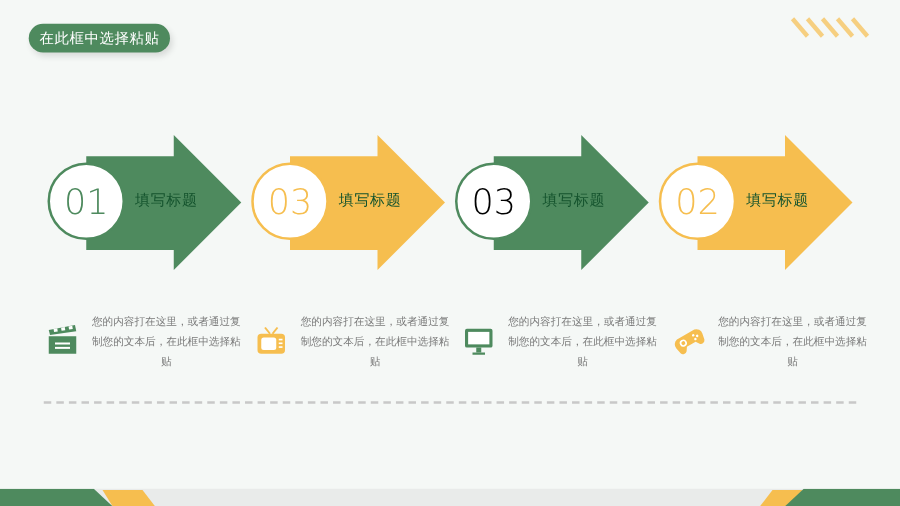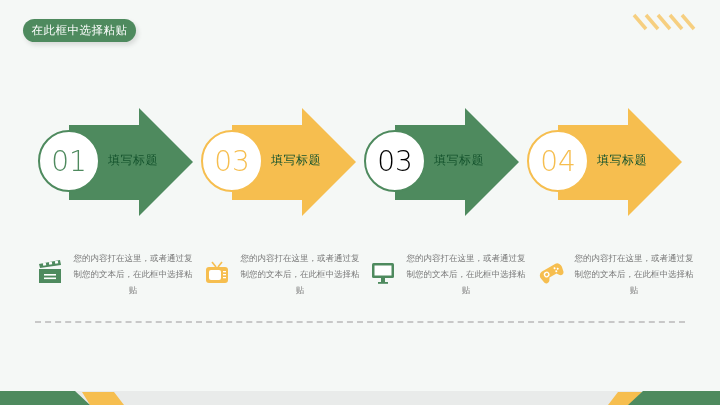--- a/index.html
+++ b/index.html
@@ -76,21 +76,21 @@
     <polygon points="38,20 108,20 108,3 162,57 108,111 108,95 38,95" fill="#4e8a5e"></polygon>
   </svg>
   <div class="circle" style="border-color:#4e8a5e;color:#000000;">03</div>
   <div class="label">填写标题</div>
 </div>
 
 <div class="step" style="left:520px;">
   <svg class="arrow" width="175" height="115">
     <polygon points="38,20 108,20 108,3 162,57 108,111 108,95 38,95" fill="#f6be4f"></polygon>
   </svg>
-  <div class="circle" style="border-color:#f6be4f;color:#f6be4f;">04</div>
+  <div class="circle" style="border-color:#f6be4f;color:#f6be4f;">02</div>
   <div class="label">填写标题</div>
 </div>
 
 <div class="desc" style="left:32px;">
   <svg class="icon" viewBox="0 0 28 28">
     <rect x="3" y="11" width="22" height="14" fill="#4e8a5e"></rect>
     <polygon points="3,6 24,2 25,7 4,10" fill="#4e8a5e"></polygon>
     <g fill="#fff">
         <rect x="7" y="5" width="3" height="2.5" transform="rotate(-10 8 6)"></rect>
         <rect x="13" y="4" width="3" height="2.5" transform="rotate(-10 14 5)"></rect>

